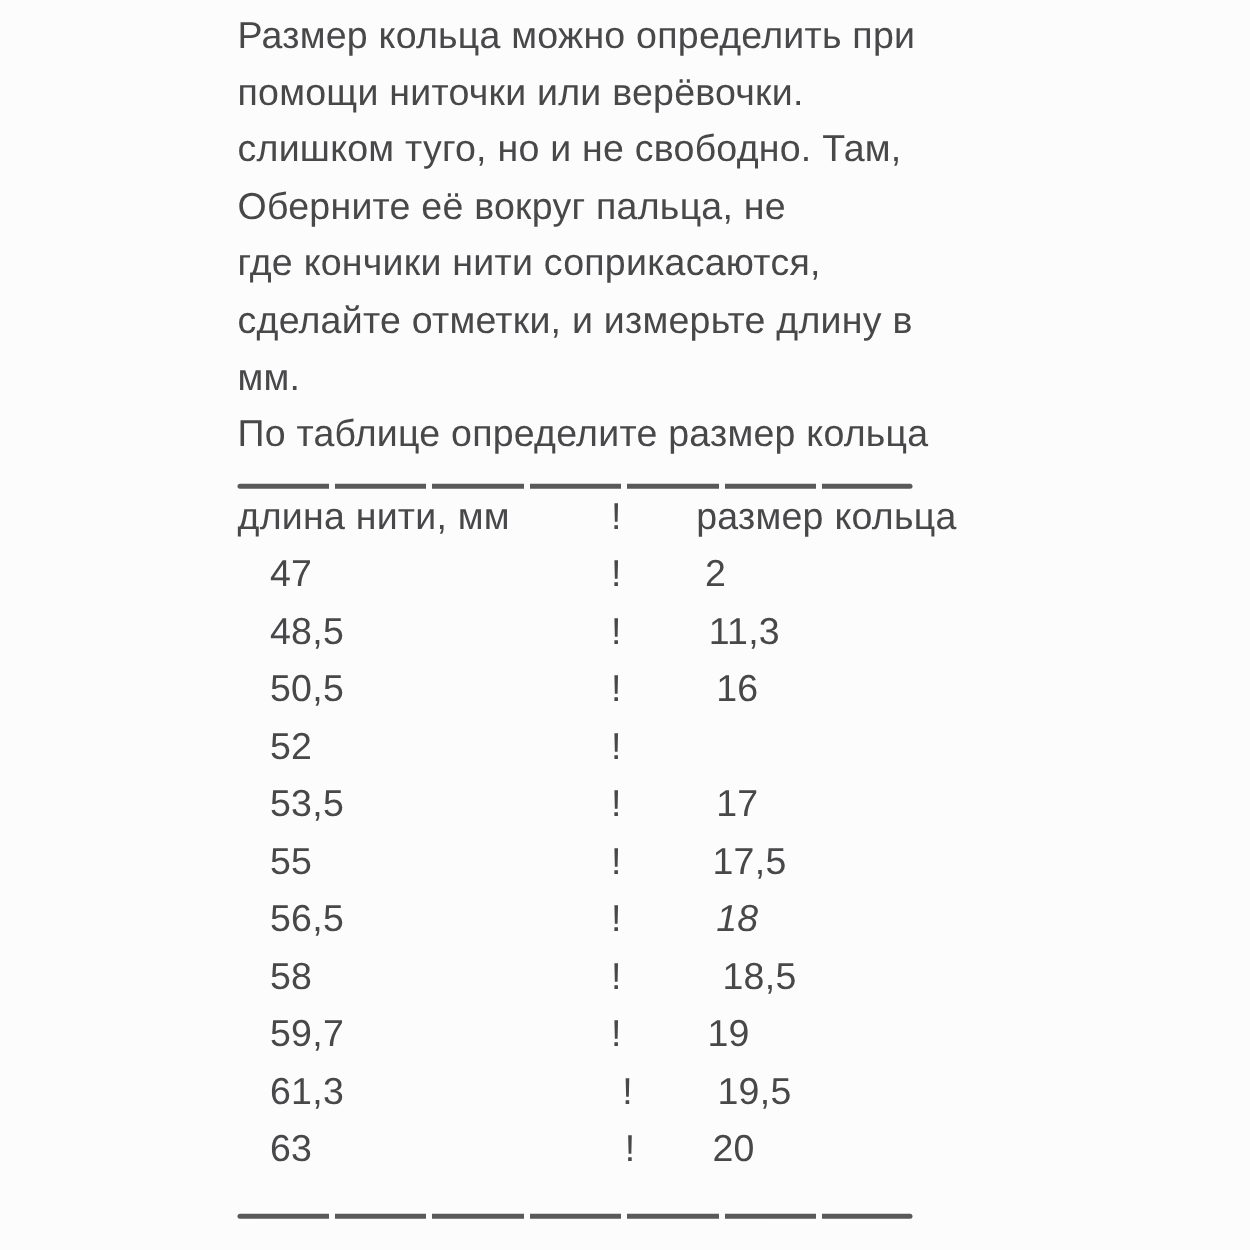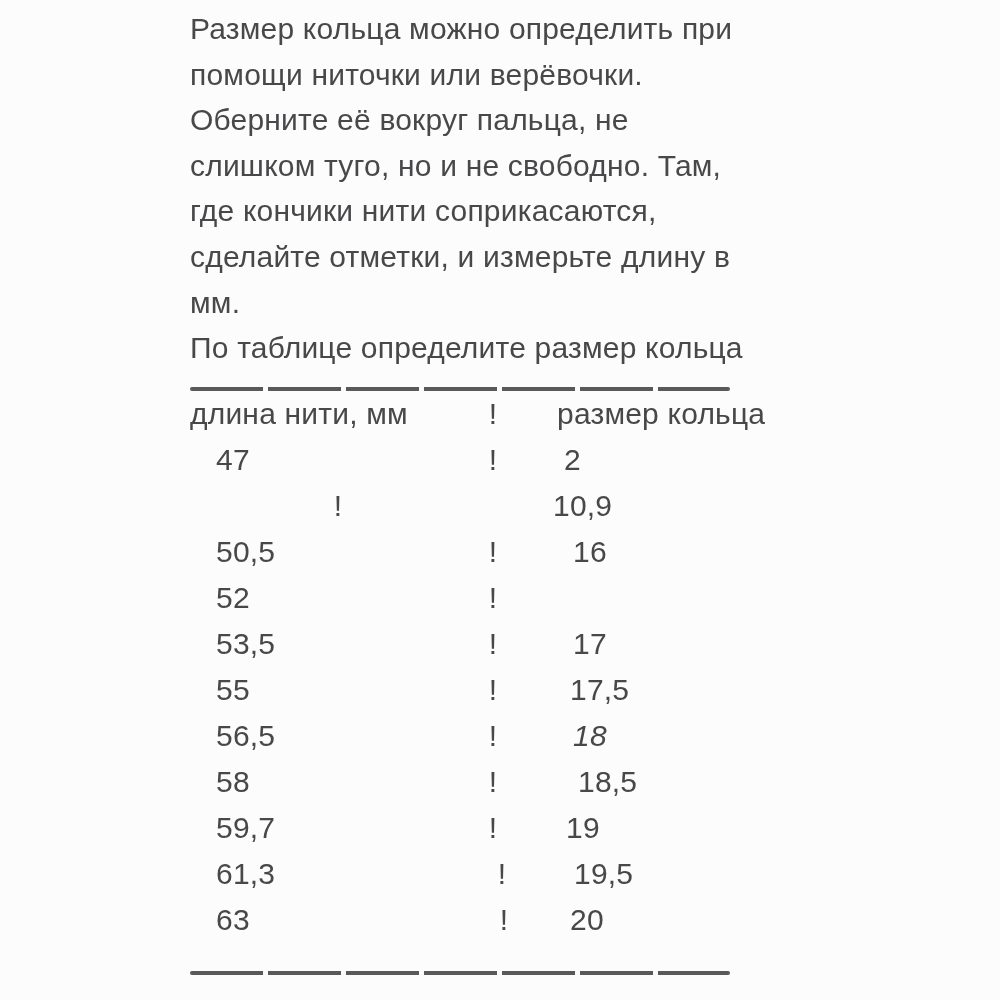--- a/index.html
+++ b/index.html
@@ -75,22 +75,22 @@
 </style>
 </head>
 <body>
 
 <div class="page">
   <div class="content">
 
     <div class="instructions">
         <div class="line">Размер кольца можно определить при</div>
         <div class="line">помощи ниточки или верёвочки.</div>
+        <div class="line">слишком туго, но и не свободно. Там,</div>
         <div class="line">Оберните её вокруг пальца, не</div>
-        <div class="line">слишком туго, но и не свободно. Там,</div>
         <div class="line">где кончики нити соприкасаются,</div>
         <div class="line">сделайте отметки, и измерьте длину в</div>
         <div class="line">мм.</div>
         <div class="line">По таблице определите размер кольца</div>
       </div>
 
     <div class="divider top"></div>
 
     <div class="ring-table">
       <div class="t-row t-head">
@@ -98,22 +98,23 @@
         <span class="c-sep">!</span>
         <span class="c-size">размер кольца</span>
       </div>
       <div class="t-body">
           <div class="t-row">
             <span class="c-length">47</span>
             <span class="c-sep">!</span>
             <span class="c-size">2</span>
           </div>
           <div class="t-row">
+            <span class="c-length">48,5</span>
             <span class="c-sep">!</span>
-            <span class="c-size">10,9</span>
+            <span class="c-size">11,3</span>
           </div>
           <div class="t-row">
             <span class="c-length">50,5</span>
             <span class="c-sep">!</span>
             <span class="c-size">16</span>
           </div>
           <div class="t-row">
             <span class="c-length">52</span>
             <span class="c-sep">!</span>
           </div>

